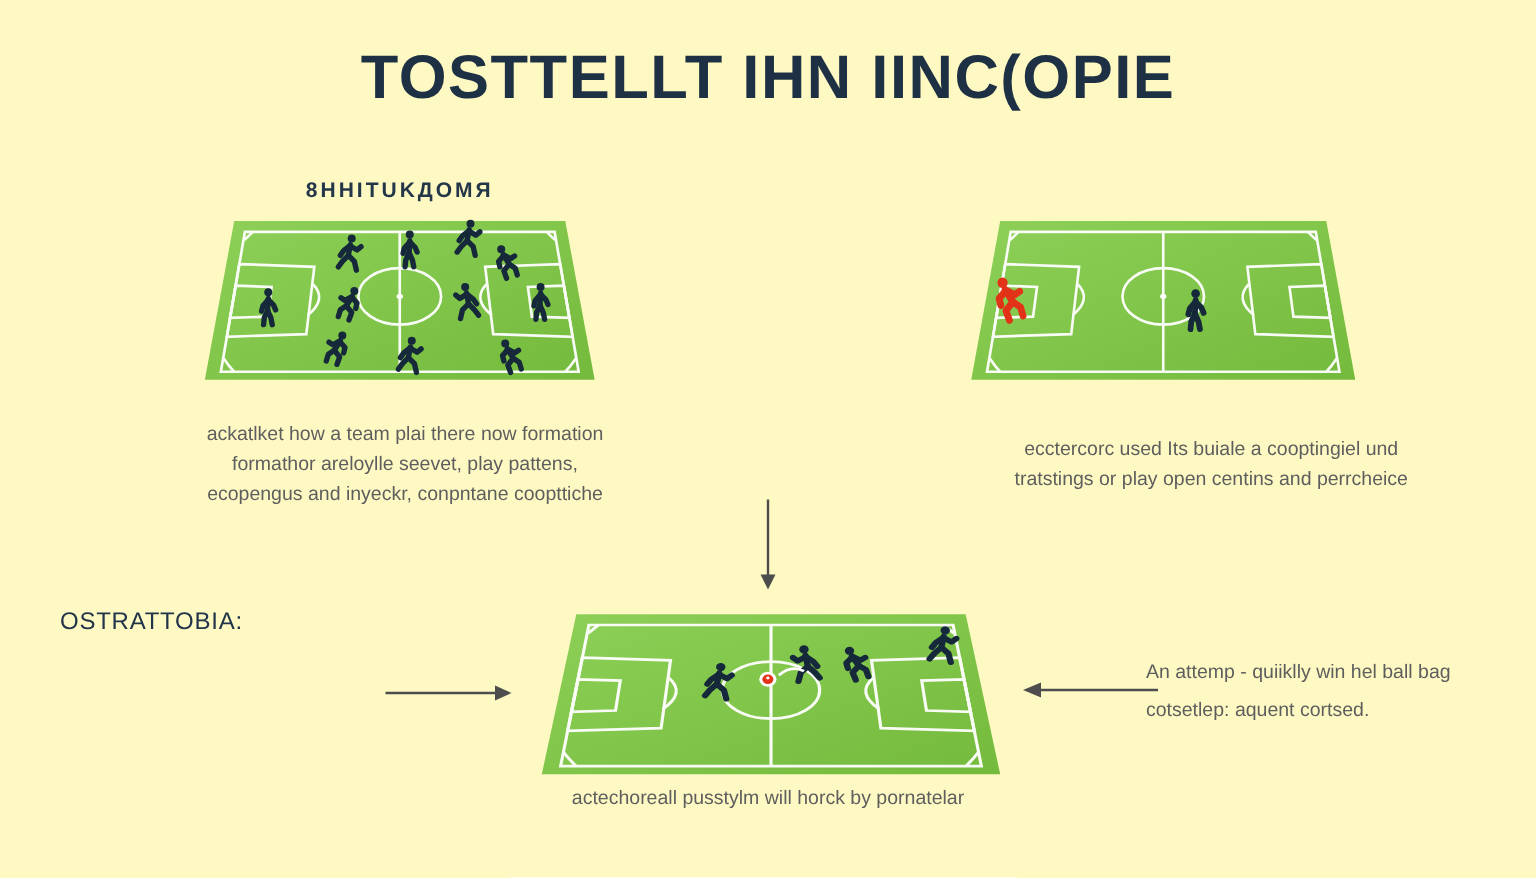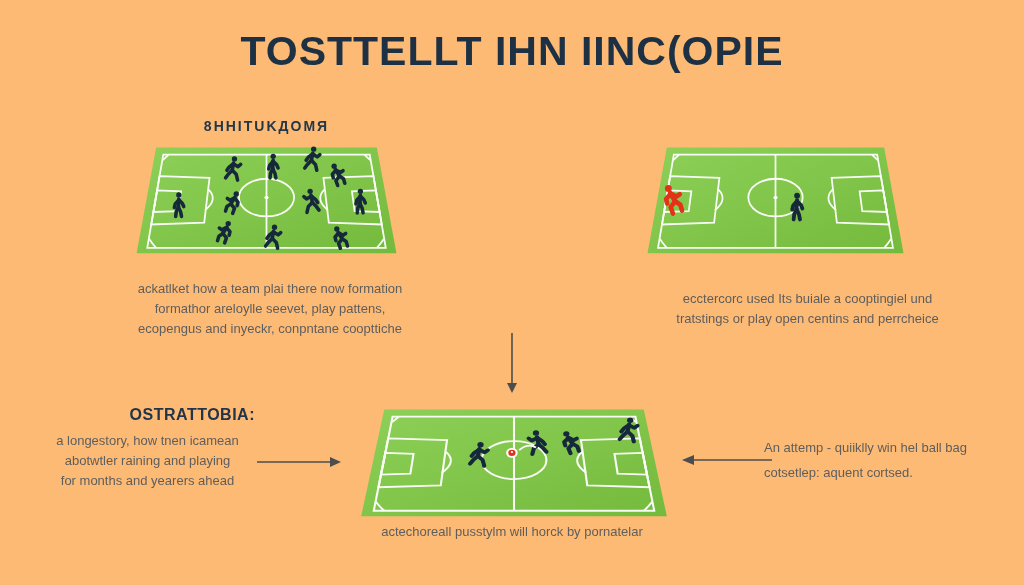--- a/index.html
+++ b/index.html
@@ -1,17 +1,17 @@
 <!DOCTYPE html>
 <html><head>
 <meta charset="utf-8">
 <style>
   html,body { margin:0; padding:0; background:#ffffff; }
   .canvas {
-    position:relative; width:1024px; height:585px; background:#fdba74;
+    position:relative; width:1024px; height:585px; background:#fef9c3;
     overflow:hidden; font-family:"Liberation Sans", sans-serif;
   }
   .title {
     position:absolute; top:28px; left:0; width:100%; text-align:center;
     font-weight:700; font-size:41px; letter-spacing:1px; color:#1e3144;
   }
   .seclabel {
     position:absolute; font-weight:700; font-size:14px; letter-spacing:2px;
     color:#243749; text-align:center;
   }
@@ -21,22 +21,22 @@
     position:absolute; font-size:13px; line-height:1.55; color:#5e5e5e;
     white-space:pre-line; text-align:center;
   }
   #para-left  { left:100px; top:279px; width:340px; }
   #sub-right {
     position:absolute; left:644px; top:259px; width:263px; text-align:center;
     font-weight:700; font-size:15px; letter-spacing:1px; color:#243749;
   }
   #para-right { left:646px; top:289px; width:323px; }
   #bl-heading {
-    position:absolute; left:40px; top:406px; width:215px; text-align:right;
-    font-weight:700; font-size:16px; letter-spacing:.5px; color:#213449;
+    position:absolute; left:40px; top:406px; width:215px; text-align:left;
+    font-weight:400; font-size:16px; letter-spacing:.5px; color:#213449;
   }
   #bl-para { left:25px; top:431px; width:245px; }
   #br-para { left:764px; top:436px; width:225px; text-align:left; line-height:1.9; }
   #caption { left:262px; top:522px; width:500px; }
   .pitch { position:absolute; }
   #pitch-left   { left:133px; top:142px; width:267px; height:113px; }
   #pitch-right  { left:644px; top:142px; width:263px; height:113px; }
   #pitch-center { left:357px; top:404px; width:314px; height:114px; }
   .arrow { position:absolute; }
   #arrow-down  { left:500px; top:332px; }
@@ -141,23 +141,20 @@
   <svg id="arrow-right" class="arrow" width="86" height="20">
     <line x1="1" y1="10" x2="76" y2="10" stroke="#4d4d4d" stroke-width="1.6"></line>
     <path d="M74 5 L85 10 L74 15 Z" fill="#4d4d4d"></path>
   </svg>
   <svg id="arrow-left" class="arrow" width="94" height="20">
     <line x1="92" y1="10" x2="12" y2="10" stroke="#4d4d4d" stroke-width="1.6"></line>
     <path d="M14 5 L2 10 L14 15 Z" fill="#4d4d4d"></path>
   </svg>
 
   <div id="bl-heading">OSTRATTOBIA:</div>
-  <div id="bl-para" class="para">a longestory, how tnen icamean
-abotwtler raining and playing
-for months and yearers ahead</div>
 
   <svg id="pitch-center" class="pitch" viewBox="0 0 300 126" preserveAspectRatio="none">
     <path d="M26 6 L274 6 L296 124 L4 124 Z" fill="url(#grass)"></path>
     <use href="#pitch-lines"></use>
     <g color="#16293b">
       <use href="#sil-run" transform="translate(106,41) scale(0.5)"></use>
       <use href="#sil-run" transform="translate(183,28) scale(-0.5,0.5)"></use>
       <use href="#sil-crouch" transform="translate(214,27) scale(-0.5,0.5)"></use>
       <use href="#sil-run" transform="translate(249,14) scale(0.5)"></use>
     </g>

